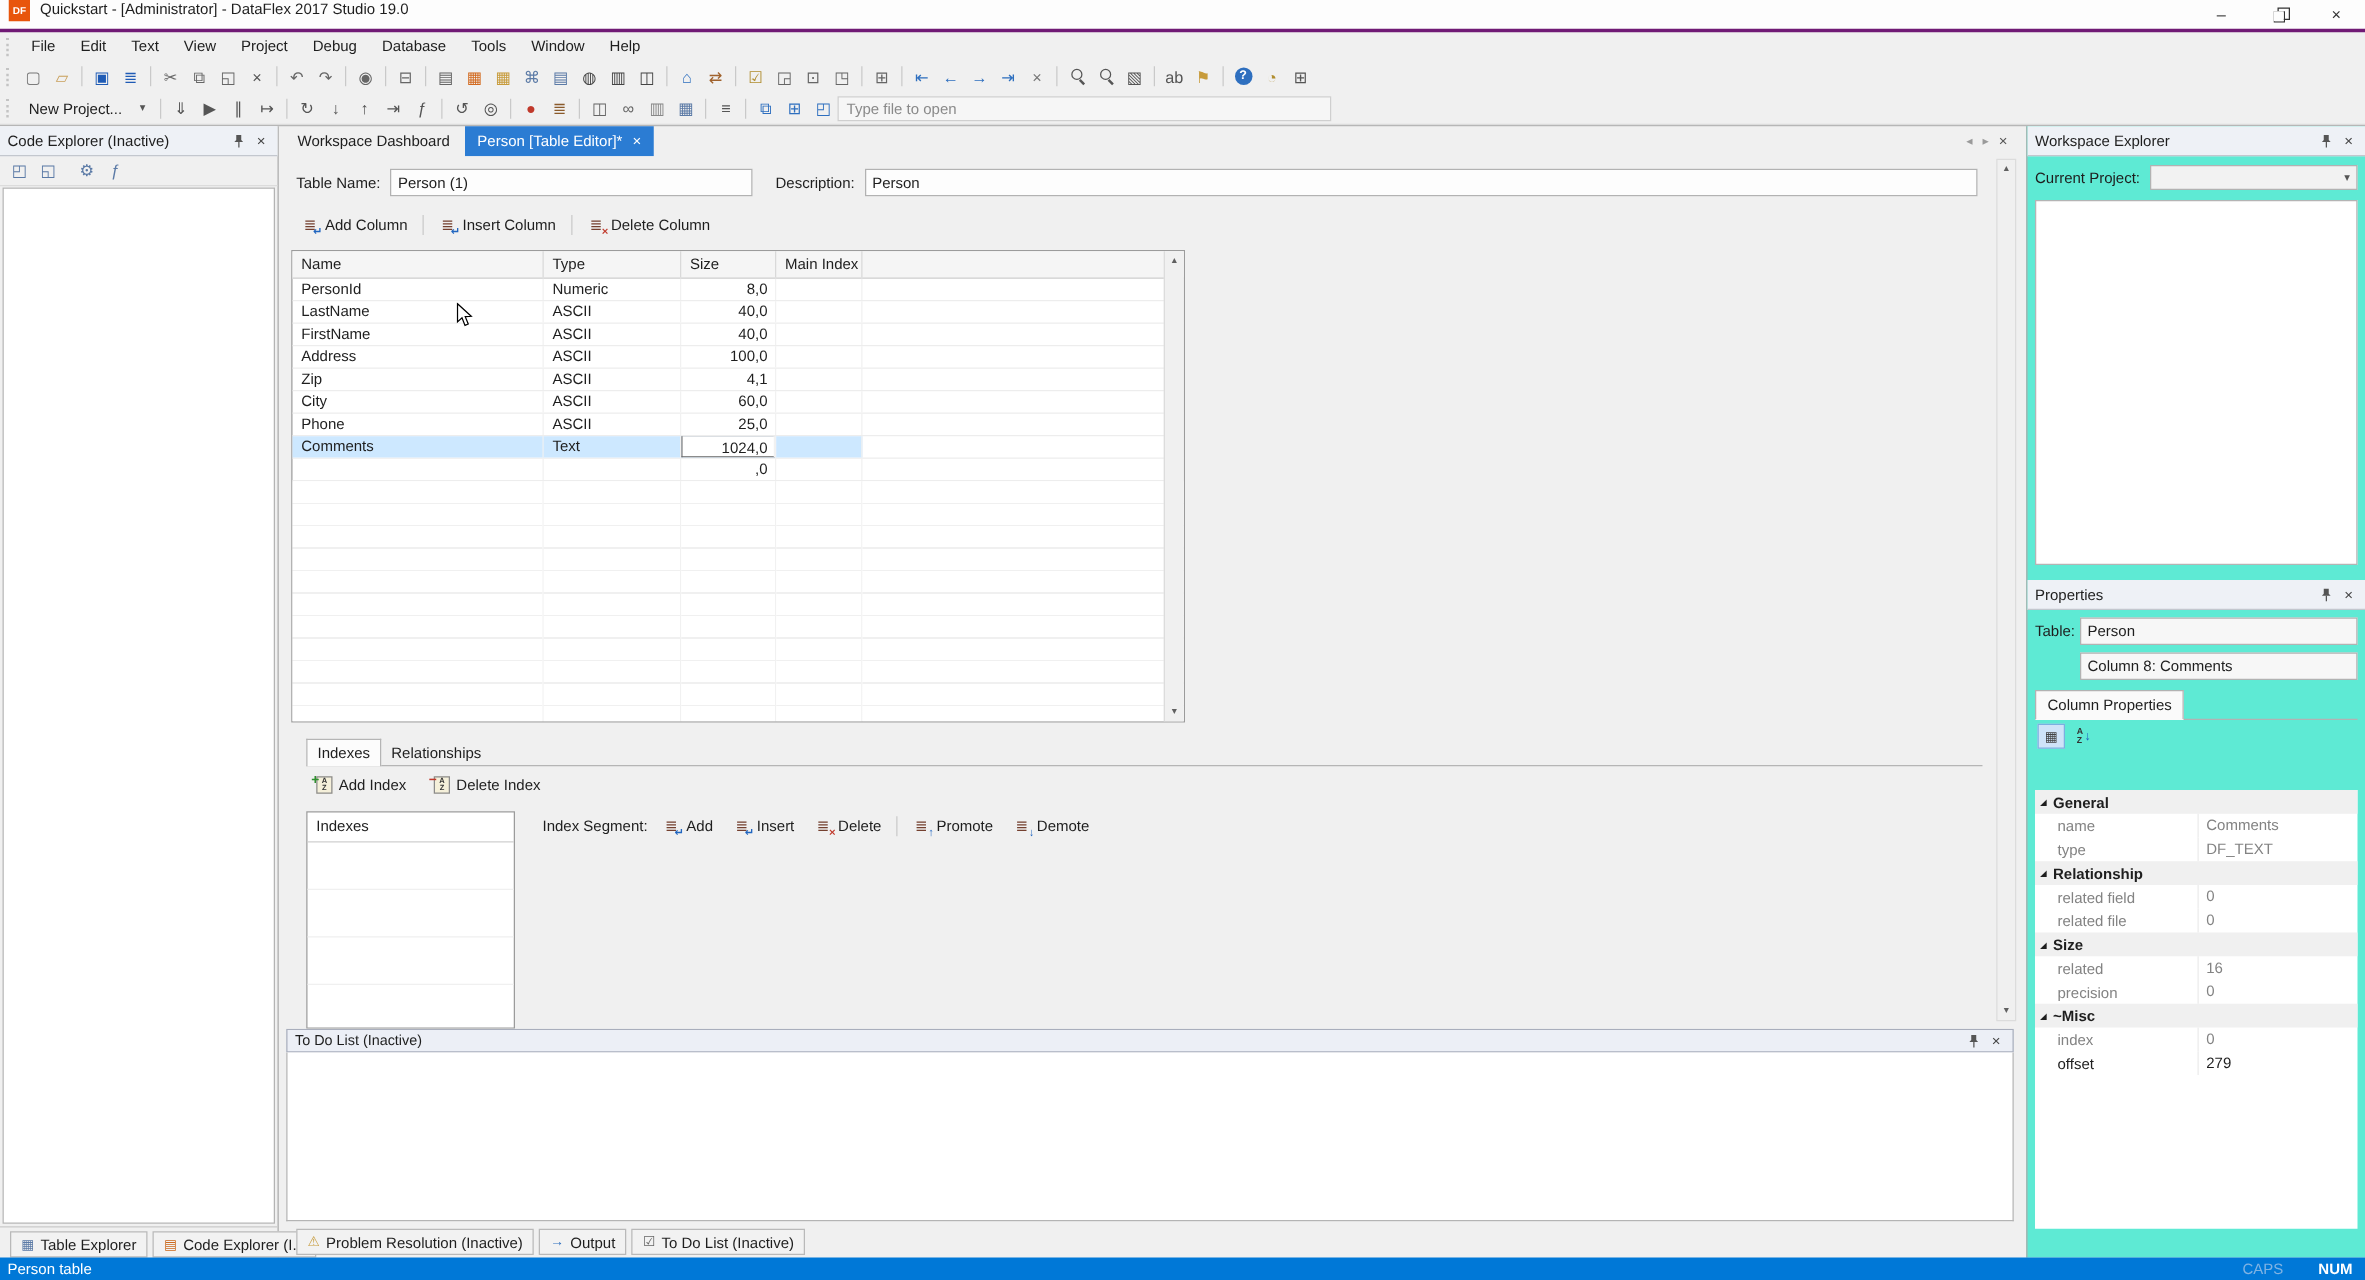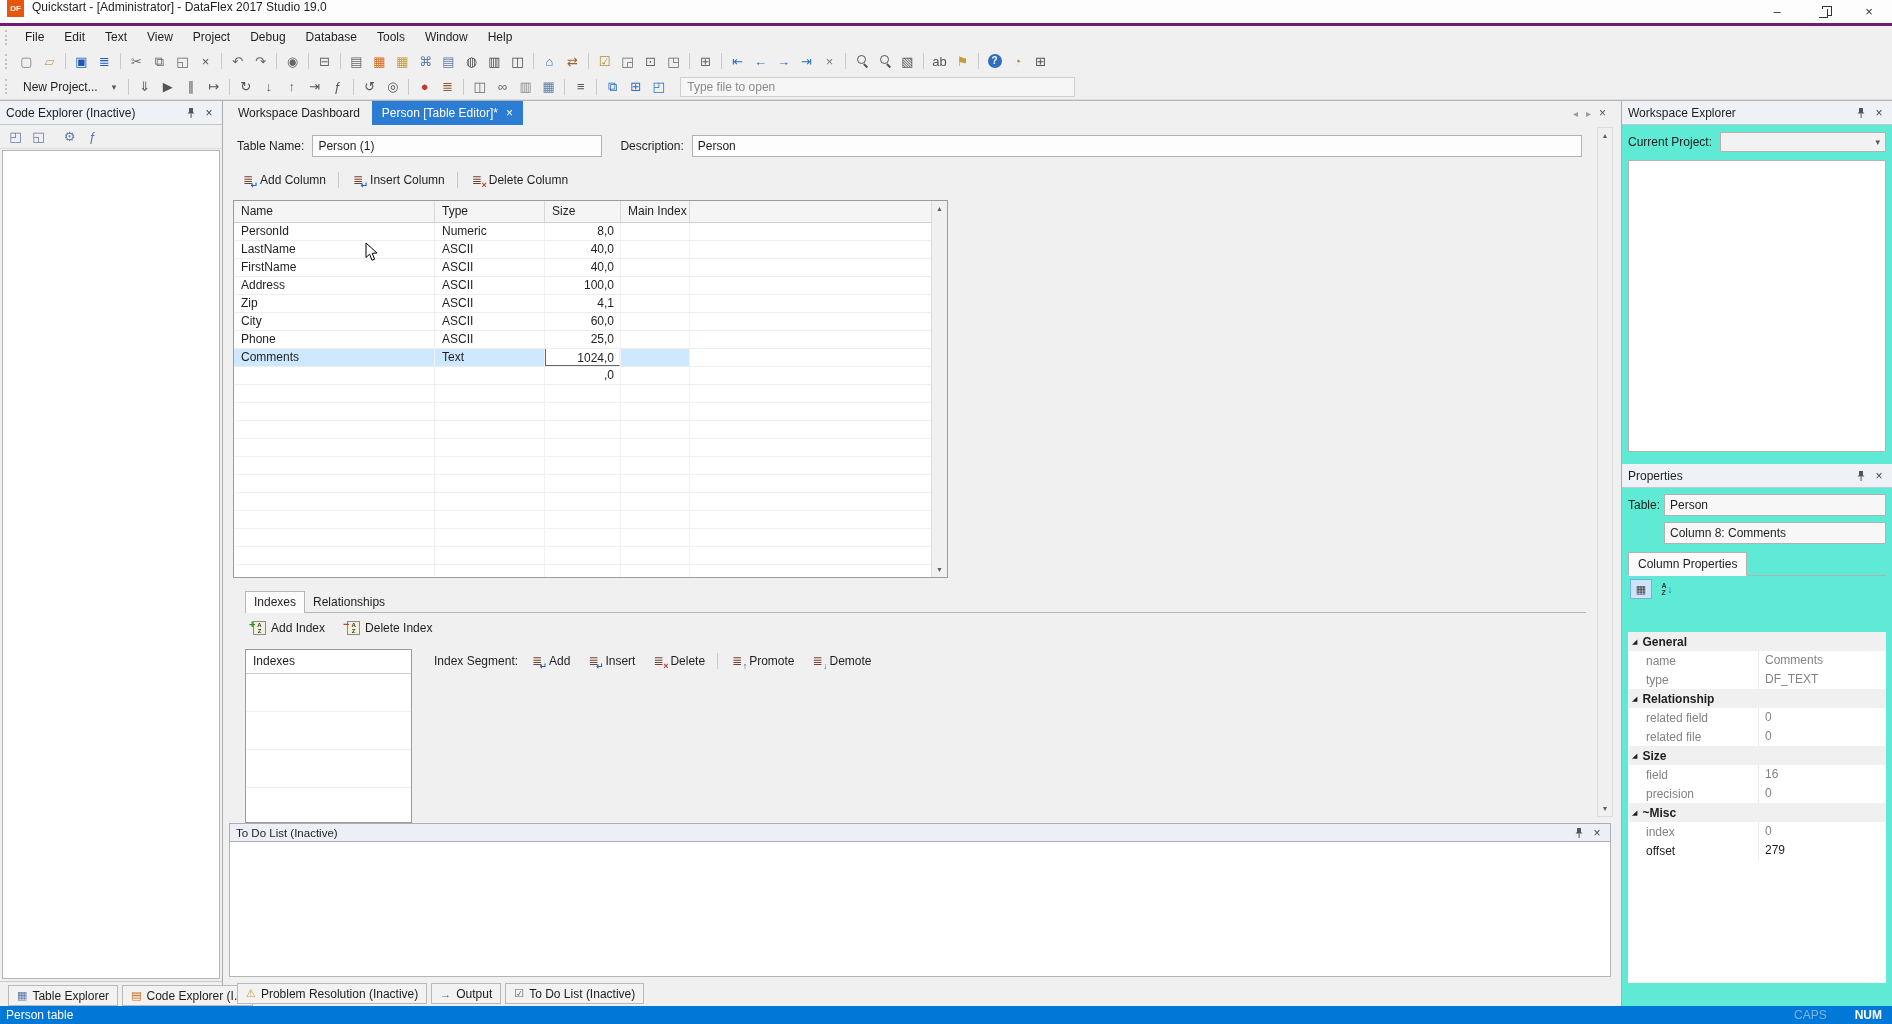--- a/index.html
+++ b/index.html
@@ -27,21 +27,21 @@
   .toolbar > div { display:flex; align-items:center; }
   .ic { width:21px; height:20px; margin:0 1px; display:inline-flex; align-items:center; justify-content:center; position:relative; }
   .ic .g { font-size:13px; line-height:1; font-style:normal; color:#666; }
   .tsep { width:1px; height:16px; background:#c9c9c9; margin:0 4px; align-self:center; }
   .ic.round-help .g { background:#2e6fbf; color:#fff !important; border-radius:50%; width:14px; height:14px; line-height:14px; text-align:center; font-size:10px; font-weight:bold; }
   .ic.mag .g { position:relative; width:12px; height:12px; }
   .ic.mag .g::before { content:""; position:absolute; left:1px; top:0; width:7px; height:7px; border:1.5px solid #555; border-radius:50%; }
   .ic.mag .g::after { content:""; position:absolute; left:8px; top:8px; width:5px; height:1.5px; background:#555; transform:rotate(45deg); transform-origin:left center; }
   .newproj { display:flex; align-items:center; height:22px; padding:0 8px; }
   .newproj .caret { margin-left:14px; font-size:9px; color:#555; }
-  .openbox { width:395px; height:20px; margin-left:10px; background:#f6f6f6; border:1px solid #cfcfcf; font-size:12px; padding:0 6px; color:#1e1e1e; font-family:inherit; }
+  .openbox { width:395px; height:20px; background:#f6f6f6; border:1px solid #cfcfcf; font-size:12px; padding:0 6px; color:#1e1e1e; font-family:inherit; }
   .openbox::placeholder { color:#8a8a8a; }
 
   
   .content { position:absolute; top:100px; bottom:18px; left:0; right:0; border-top:1px solid #b6b6b6; }
   .leftcol { position:absolute; left:0; top:0; bottom:0; width:223px; border-right:1px solid #ababab; display:flex; flex-direction:column; background:#f0f0f0; }
   .centercol { position:absolute; left:226px; width:1390px; top:0; bottom:0; display:flex; flex-direction:column; }
   .rightcol { position:absolute; left:1621px; right:0; top:0; bottom:0; border-left:1px solid #ababab; display:flex; flex-direction:column; background:#5eead4; }
 
   .caption { height:24px; background:#eef1f6; border-bottom:1px solid #c3c7ce; display:flex; align-items:center; padding:0 4px 0 6px; flex:none; }
   .caption .ctitle { flex:1; font-size:12px; color:#1e1e1e; white-space:nowrap; overflow:hidden; }
@@ -786,21 +786,21 @@
             </div>
           <div class="prow pitem">
               <span class="pname">related file</span>
               <span class="pval">0</span>
             </div>
           <div class="prow pcat">
               <span class="exp">◢</span>
               <span>Size</span>
             </div>
           <div class="prow pitem">
-              <span class="pname">field</span>
+              <span class="pname">related</span>
               <span class="pval">16</span>
             </div>
           <div class="prow pitem">
               <span class="pname">precision</span>
               <span class="pval">0</span>
             </div>
           <div class="prow pcat">
               <span class="exp">◢</span>
               <span>~Misc</span>
             </div>

